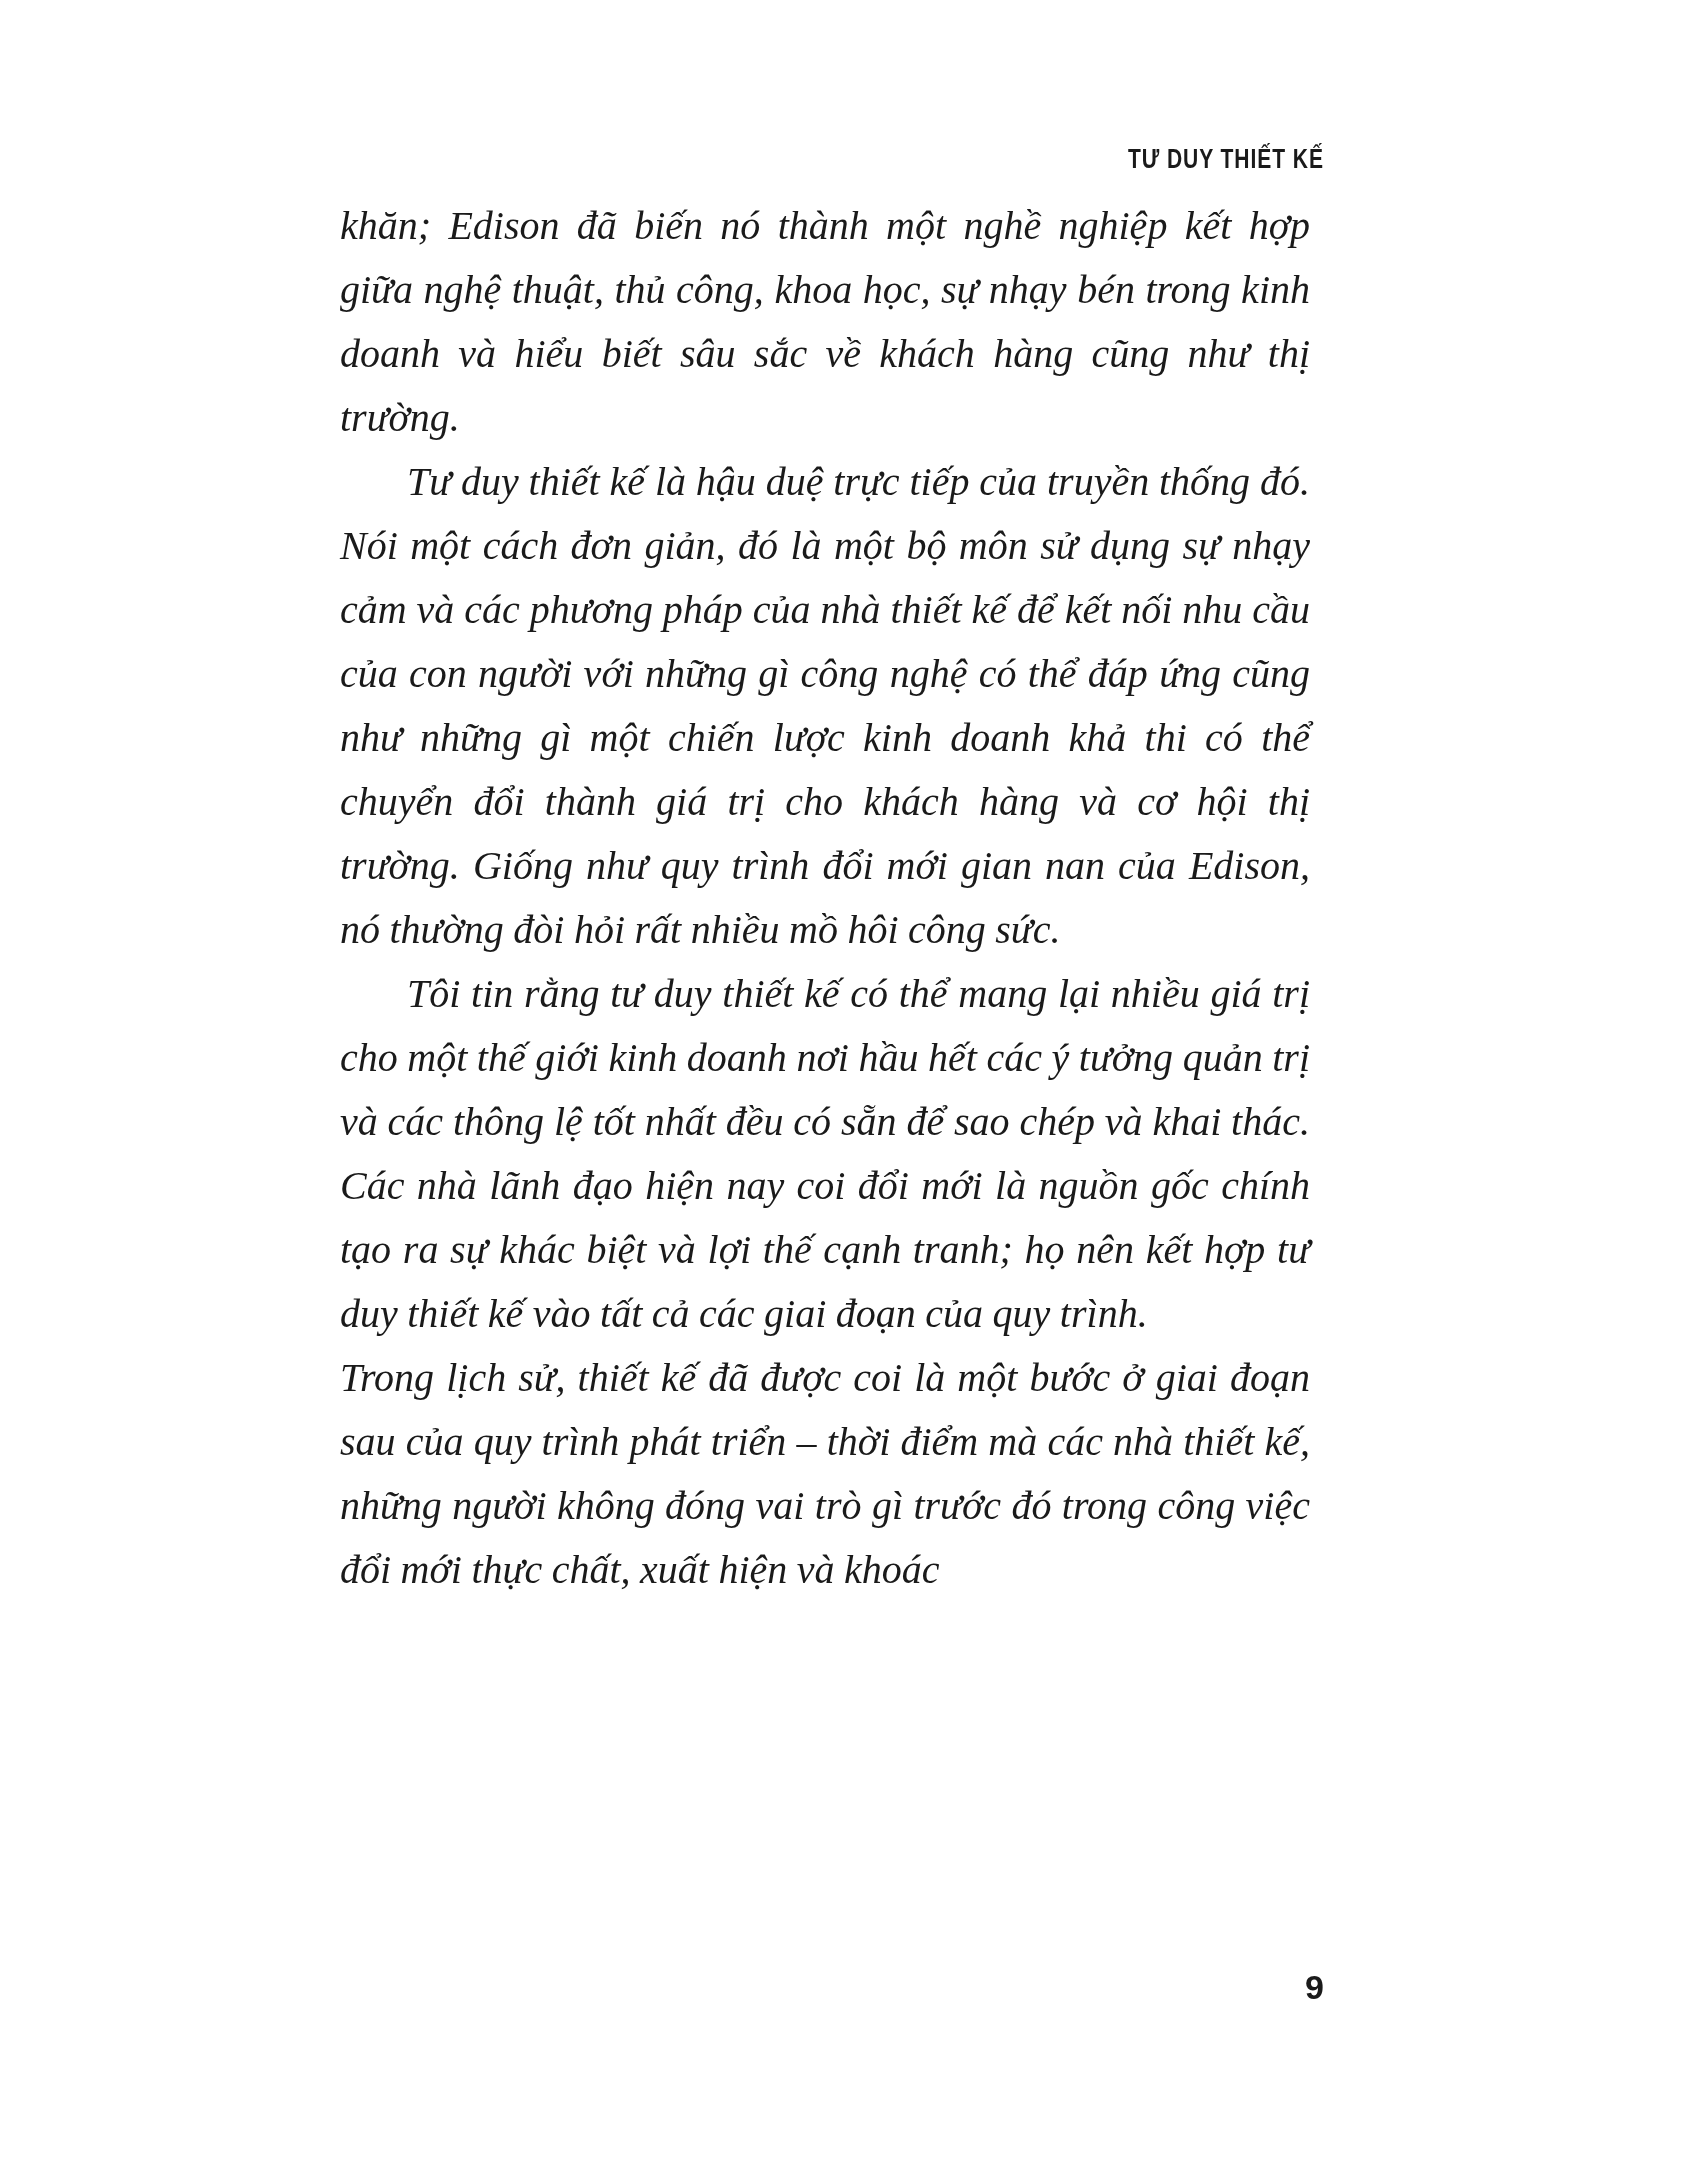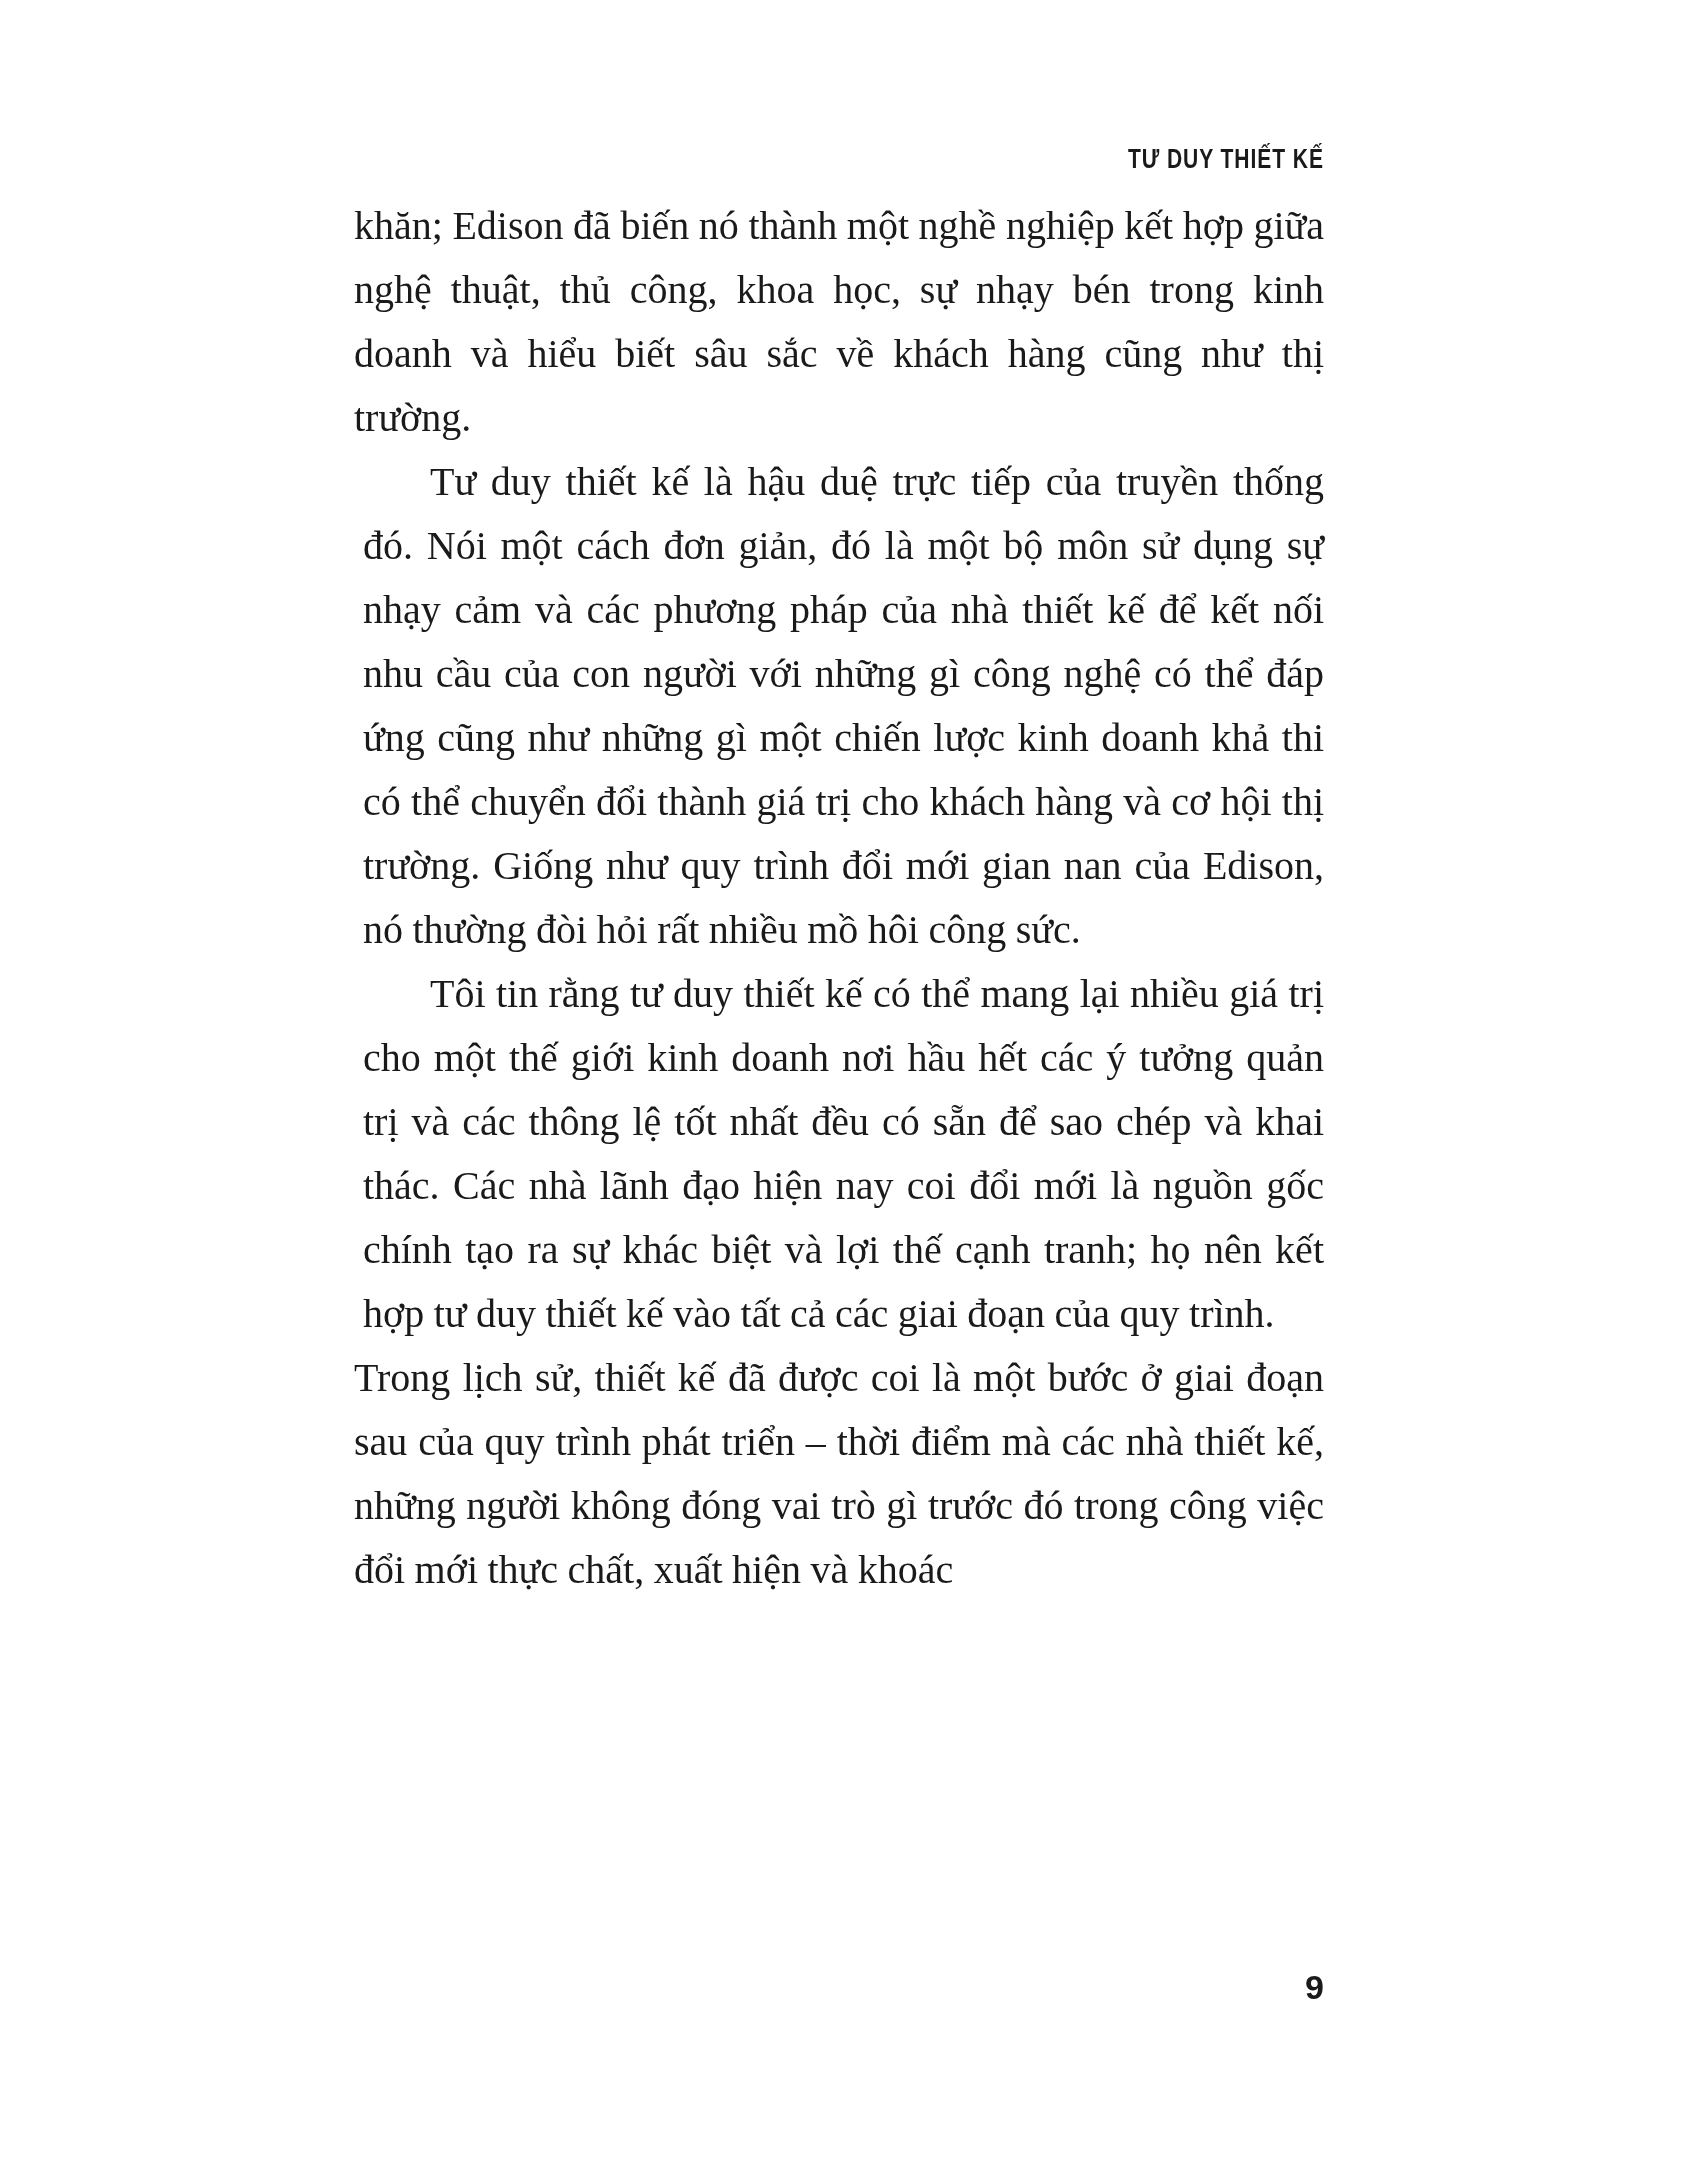--- a/index.html
+++ b/index.html
@@ -36,38 +36,38 @@
     color: #1a1a1a;
     transform: scaleX(0.78);
     transform-origin: right center;
     white-space: nowrap;
   }
 
   
   .text-column {
     position: absolute;
     top: 194px;
-    left: 354px;
+    left: 340px;
     width: 970px;
+    font-style: italic;
   }
 
   p.body-par {
     margin: 0;
     font-size: 40px;
     line-height: 64px;
     text-align: justify;
     text-justify: inter-word;
     color: #1a1a1a;
     hyphens: none;
     word-spacing: -0.5px;
   }
 
   p.indent {
     text-indent: 67px;
-    margin-left: 9px;
   }
 
   p.no-indent {
     text-indent: 0;
   }
 
   
   .section-heading {
     margin: 0;
     font-family: "Liberation Sans", "DejaVu Sans", sans-serif;

